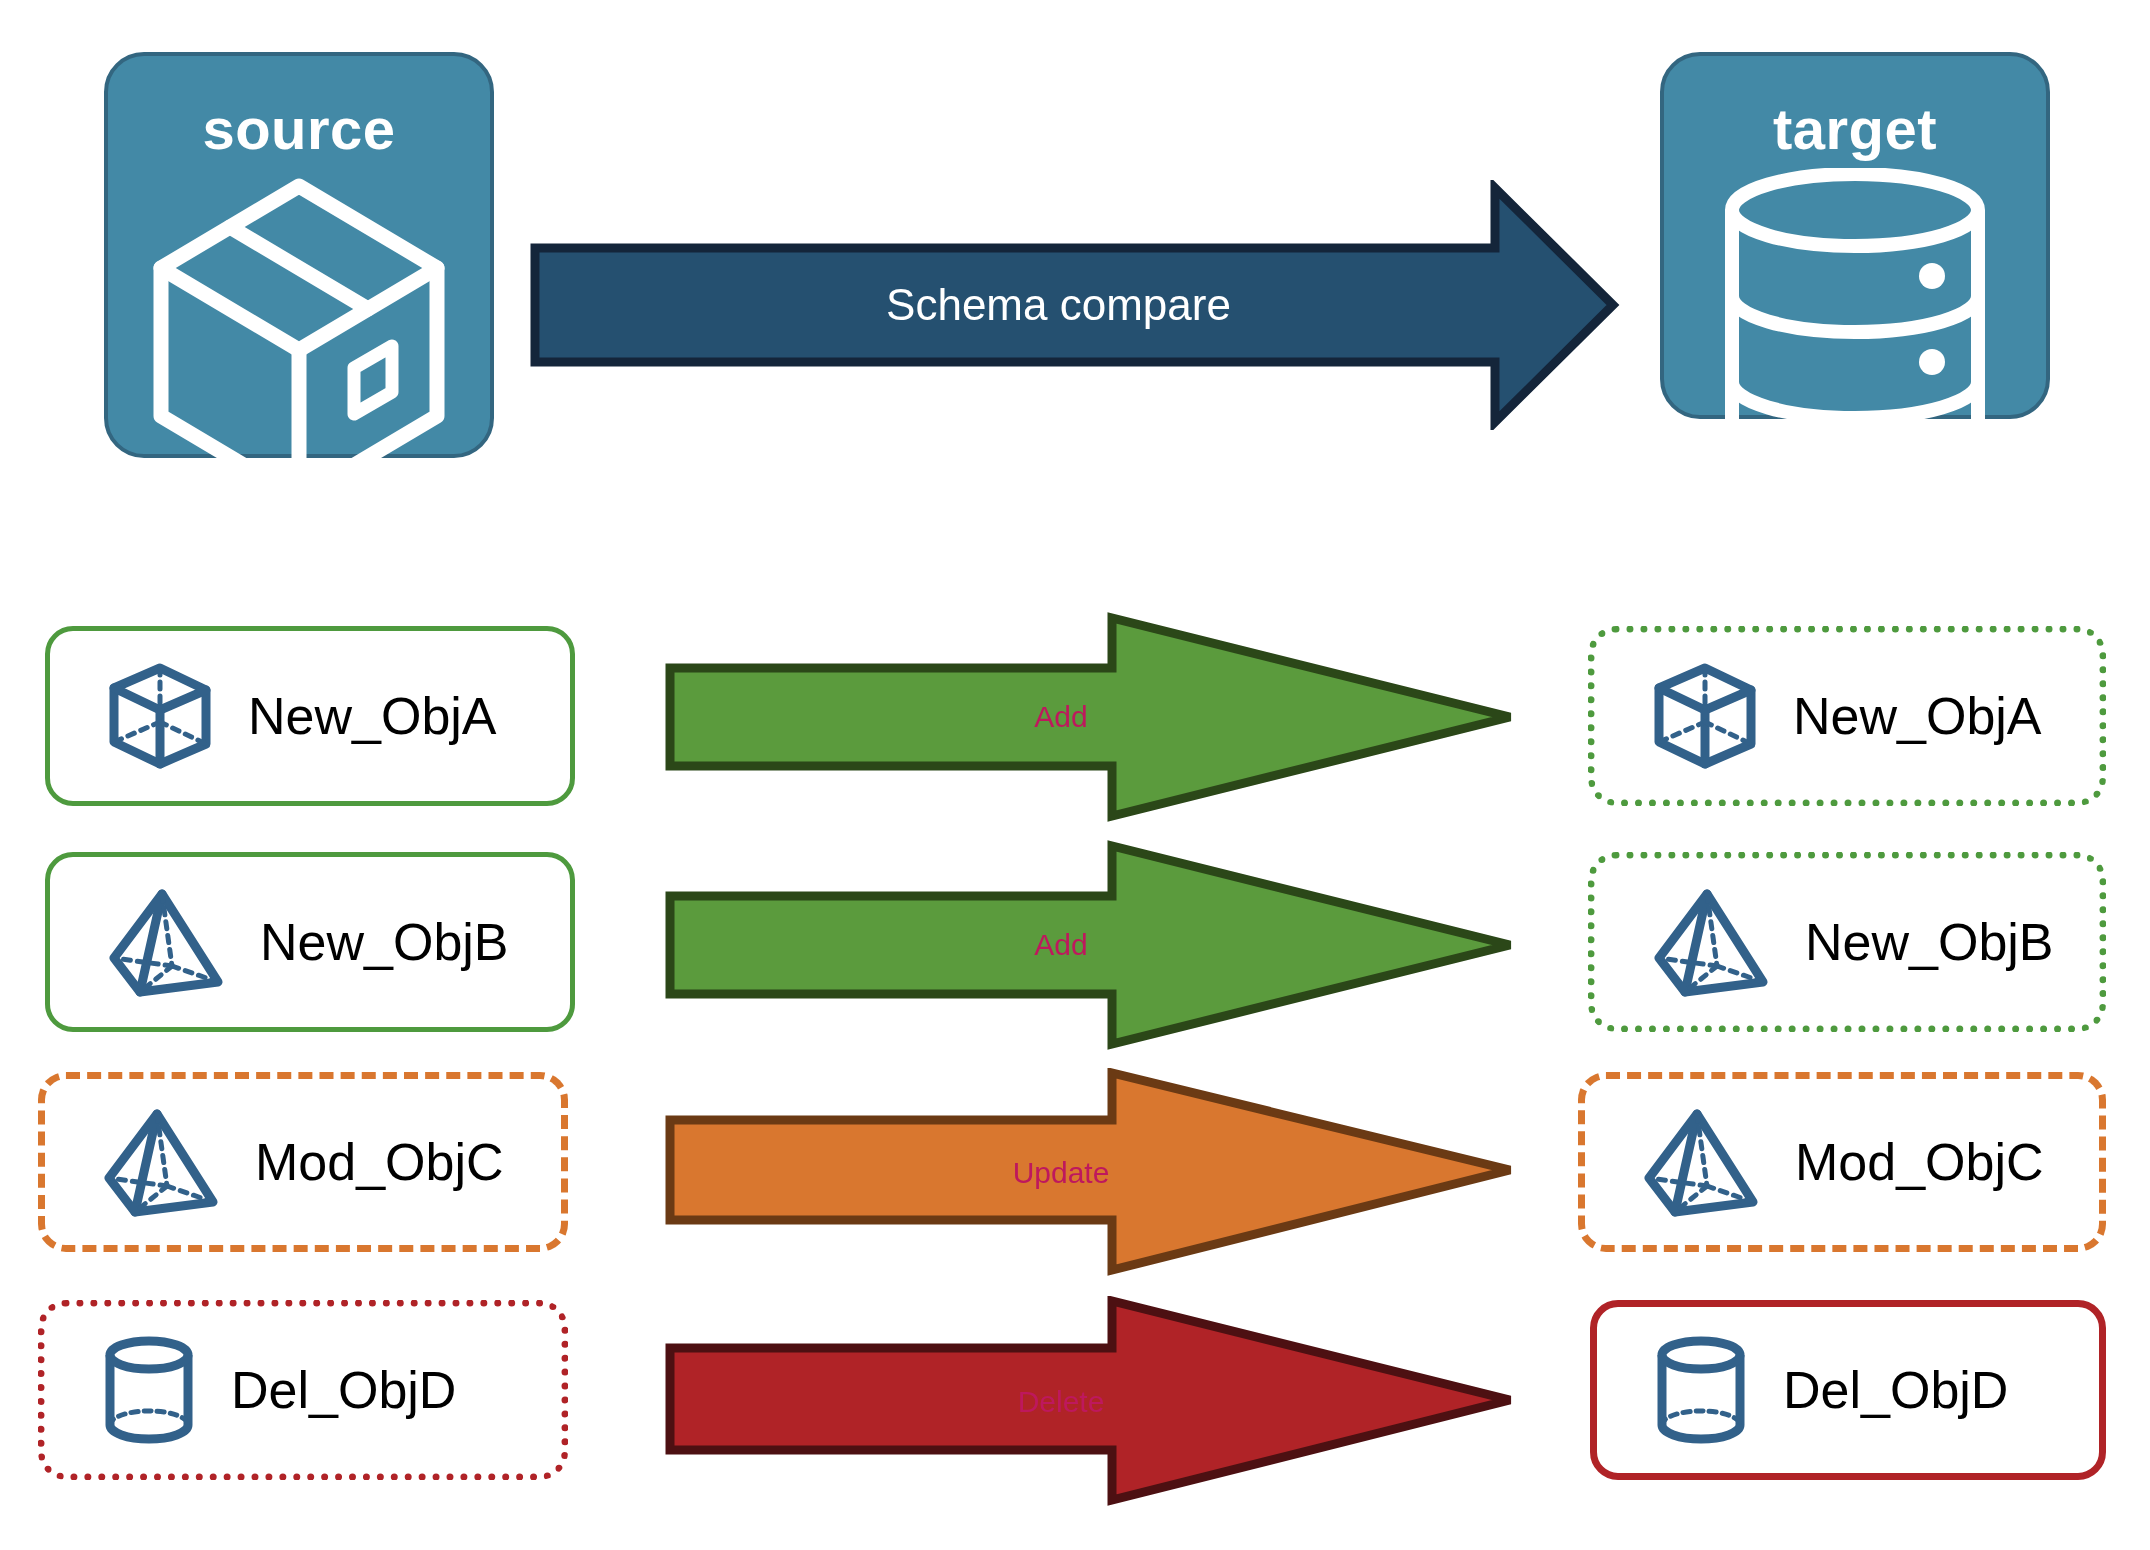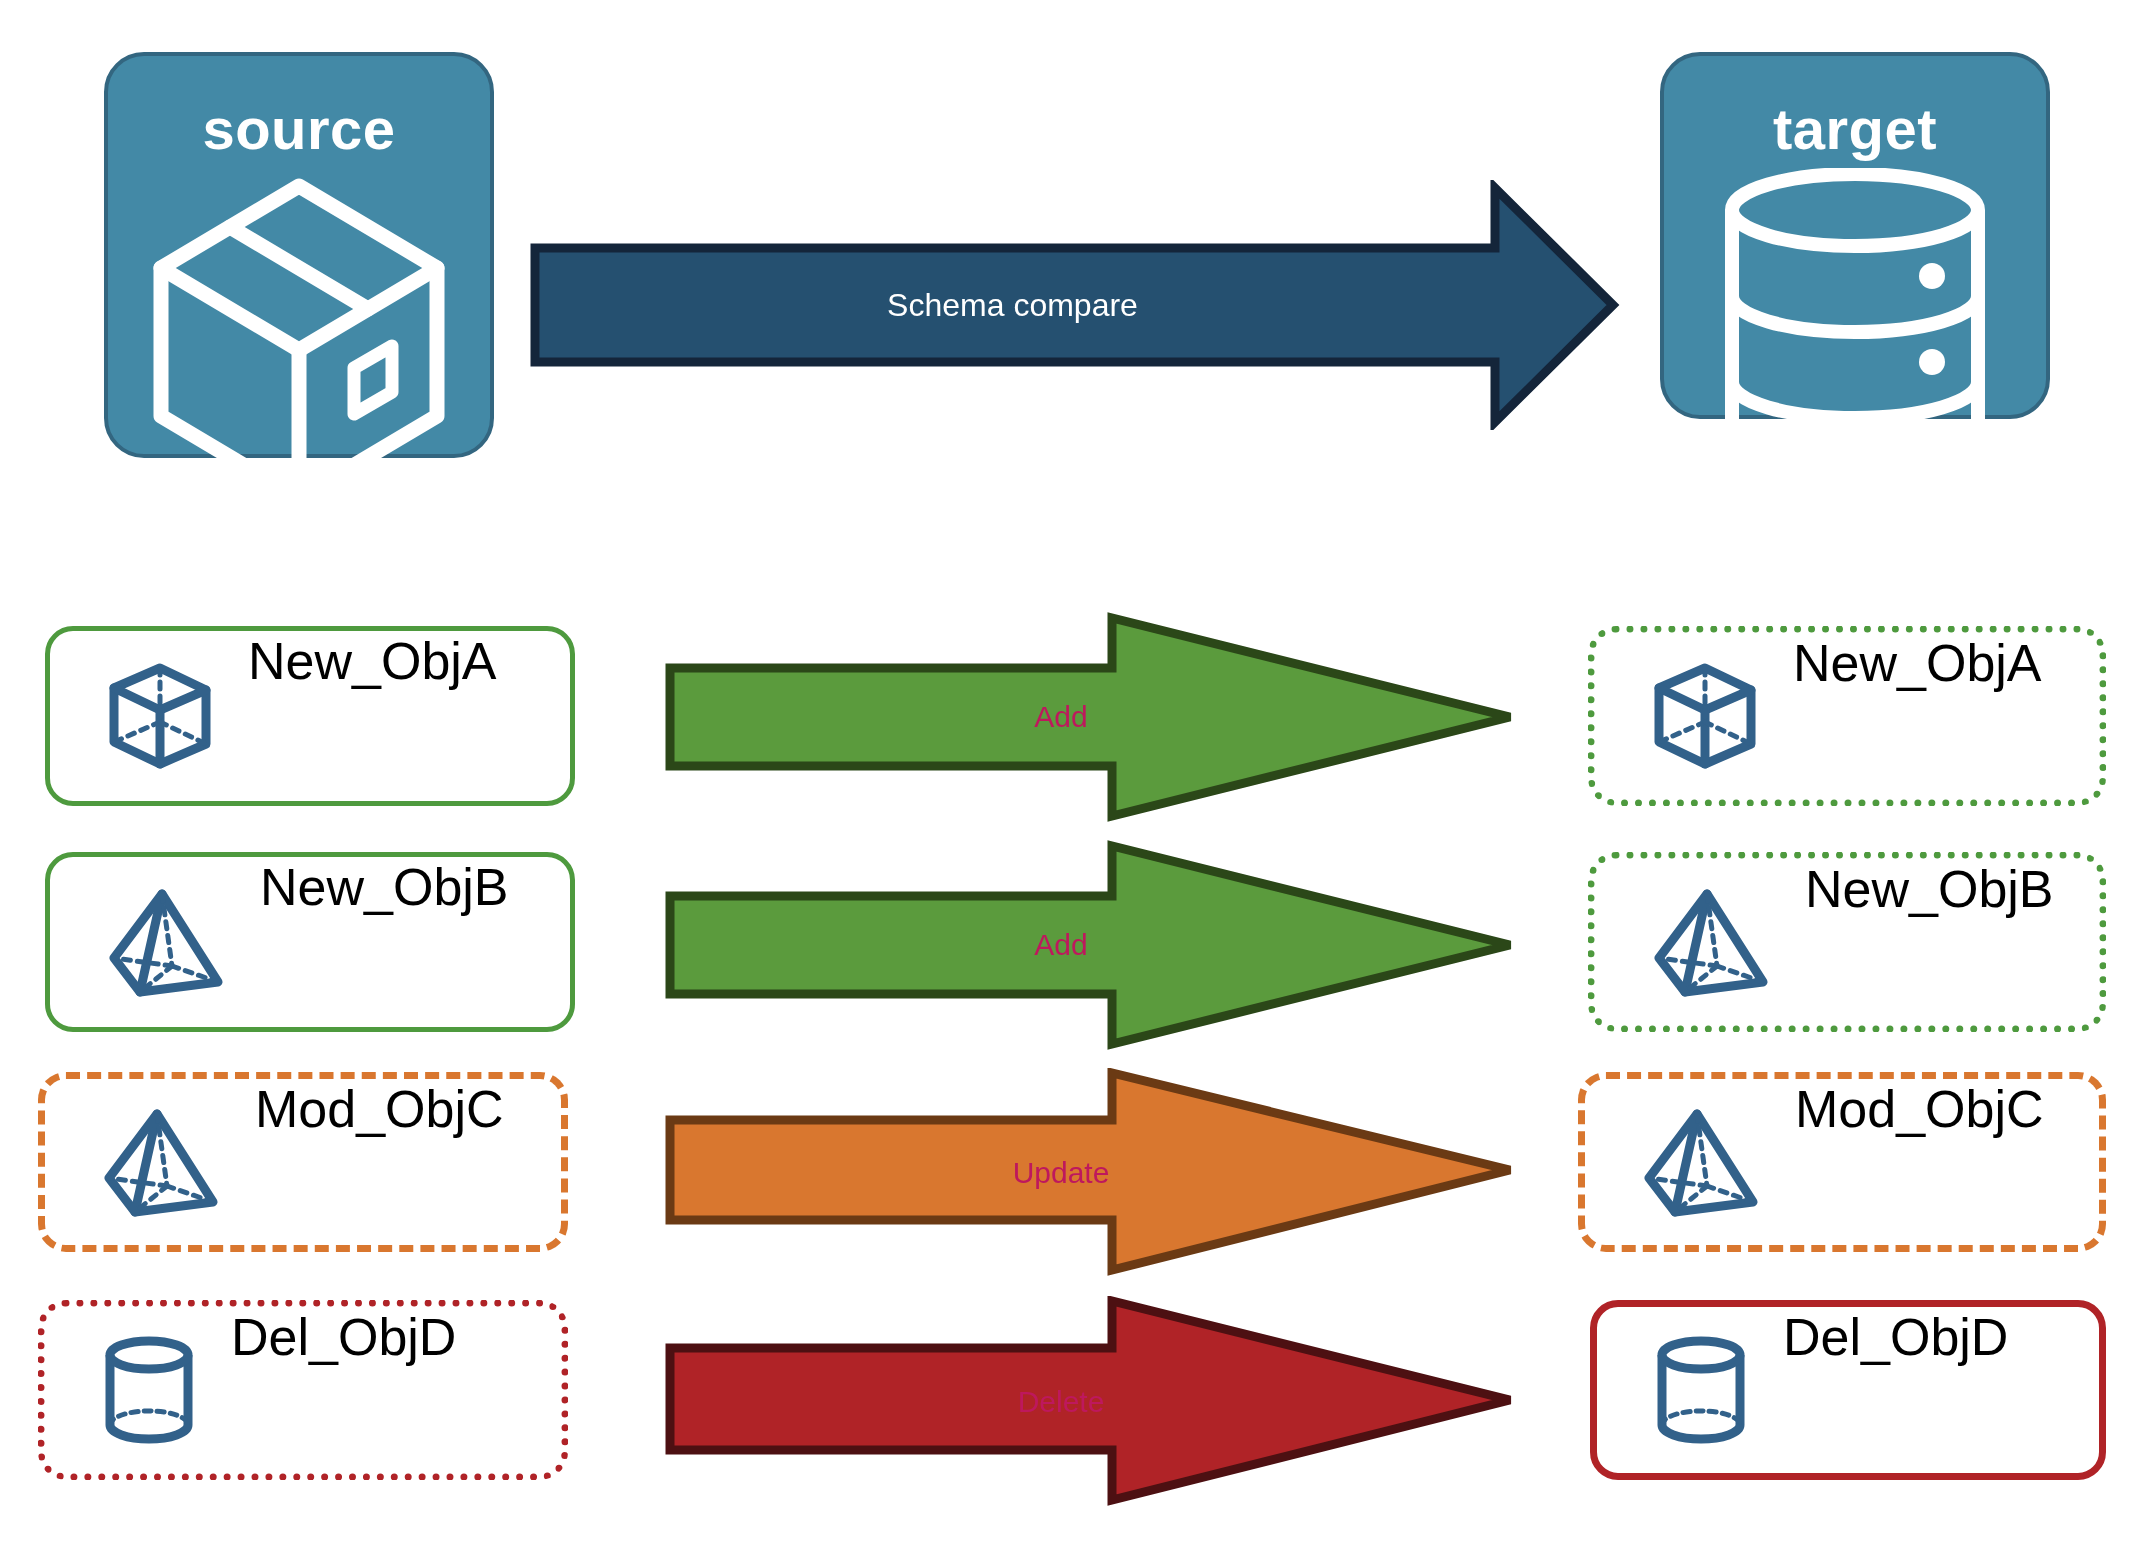--- a/index.html
+++ b/index.html
@@ -55,31 +55,33 @@
   #schema-arrow .arrow-label {
     position: absolute;
     left: 0;
     top: 0;
     width: 965px;
     height: 250px;
     display: flex;
     align-items: center;
     justify-content: center;
     color: #ffffff;
-    font-size: 32px;
+    font-size: 44px;
     pointer-events: none;
+    padding-left: 46px;
   }
 
   
   .obj-box {
     position: absolute;
     box-sizing: border-box;
     background: #ffffff;
     border-radius: 28px;
     display: flex;
+    align-items: center;
   }
   .obj-box .obj-icon {
     margin-left: 58px;
     flex: 0 0 auto;
     display: flex;
     align-items: center;
   }
   .obj-box .obj-label {
     margin-left: 36px;
     font-size: 52px;

